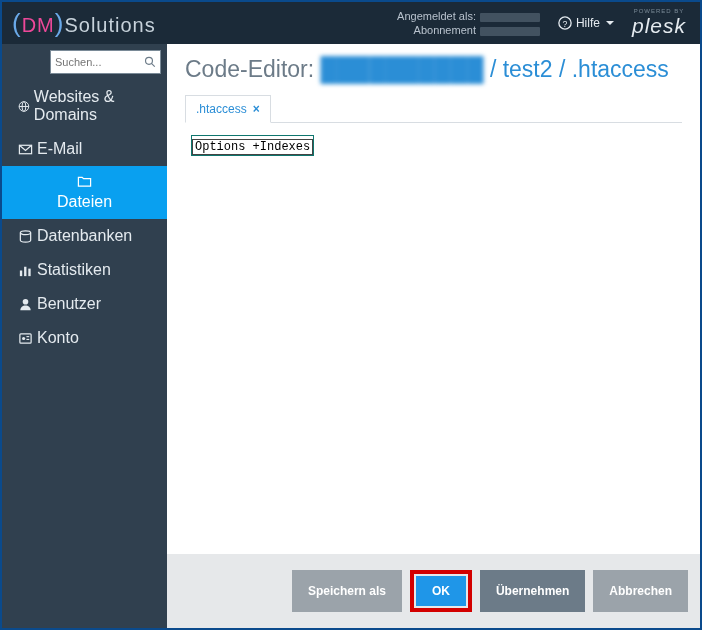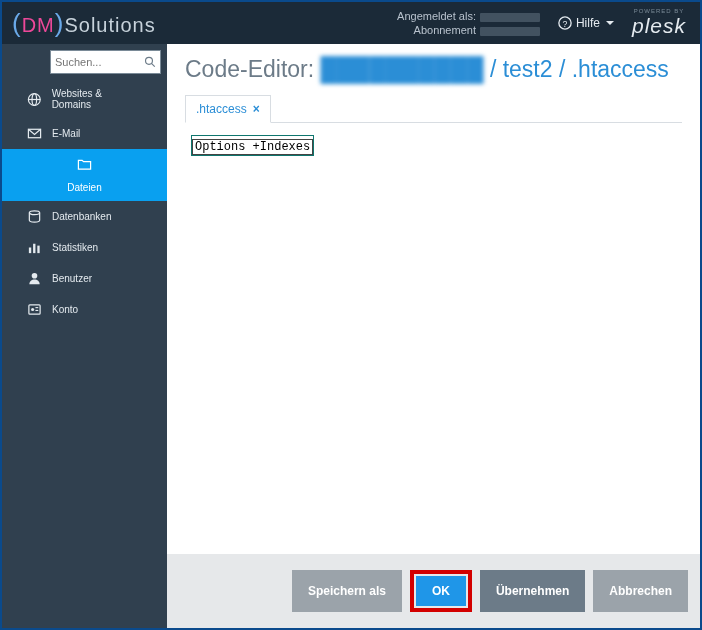--- a/index.html
+++ b/index.html
@@ -17,21 +17,21 @@
   .plesk { text-align: center; }
   .plesk .pb { font-size: 6px; letter-spacing: 1px; color: #7a8a97; }
   .plesk .pw { font-size: 21px; letter-spacing: 1px; color: #e4eaef; font-weight: 300; font-style: italic; }
   .columns { display: flex; height: calc(100% - 42px); }
   .sidebar { width: 165px; background: #30404f; color: #cdd6df; display: flex; flex-direction: column; }
   .search-wrap { padding: 6px; background: #30404f; }
   .search { display: flex; align-items: center; background: #fff; border: 1px solid #7a8a97; height: 24px; padding: 0 4px; margin-left: 42px; }
   .search input { border: none; outline: none; width: 100%; font-size: 11px; color: #444; background: transparent; }
   .search svg { width: 14px; height: 14px; fill: #6c7b88; }
   .nav { list-style: none; }
-  .nav li { display: flex; align-items: center; gap: 10px; padding: 8px 25px; font-size: 10px; color: #e4eaef; cursor: pointer; }
+  .nav li { display: flex; align-items: center; gap: 4px; padding: 8px 16px; font-size: 16px; color: #e4eaef; cursor: pointer; }
   .nav li svg { width: 15px; height: 15px; fill: #e4eaef; }
   .nav li.active { background: #09a0f0; color: #fff; flex-direction: column; }
   .main { flex: 1; background: #fff; display: flex; flex-direction: column; padding: 12px 18px 0 18px; position: relative; }
   .title { font-size: 23px; font-weight: 300; color: #6c7b88; margin-bottom: 4px; }
   .title .blur2 { background: #bdd6ee; filter: blur(2px); color: transparent; border-radius: 2px; }
   .title .blue { color: #2b8ed6; }
   .tabs { border-bottom: 1px solid #d8dde2; display: flex; margin-top: 8px; }
   .tab { border: 1px solid #d8dde2; border-bottom: 1px solid #fff; margin-bottom: -1px; padding: 6px 10px; font-size: 12px; color: #2b8ed6; display: flex; align-items: center; gap: 6px; background: #fff; cursor: pointer; }
   .tab .close-x { color: #2b8ed6; font-weight: bold; cursor: pointer; }
   .editor-area { flex: 1; margin-top: 10px; position: relative; }

